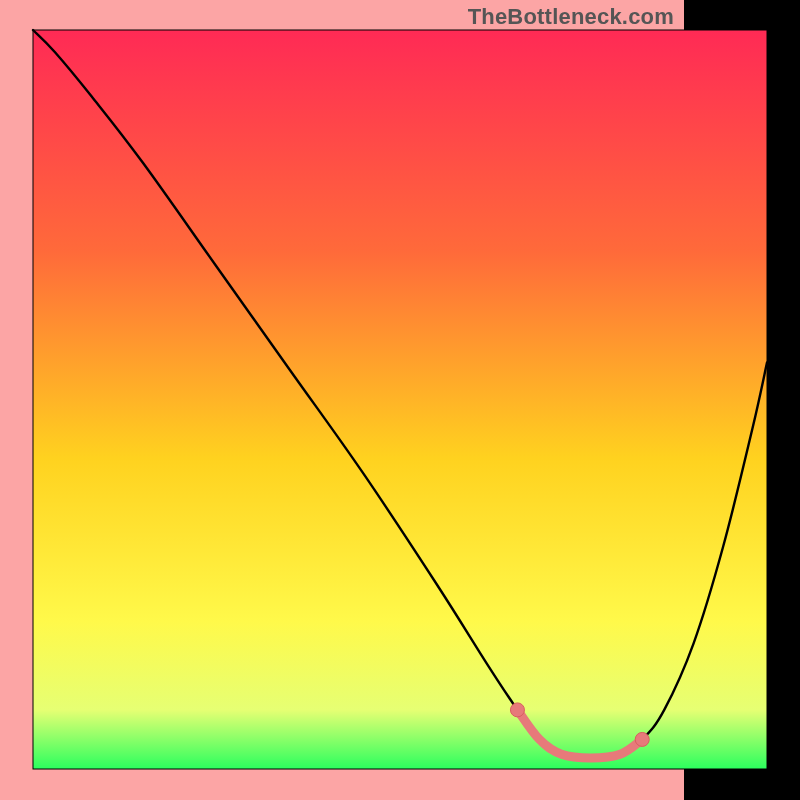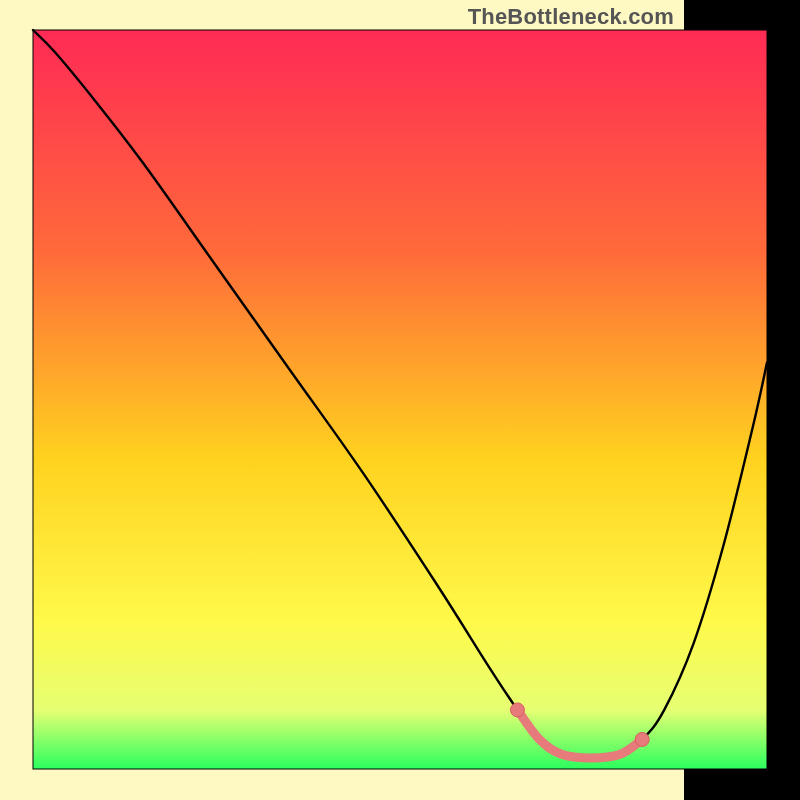--- a/index.html
+++ b/index.html
@@ -8,21 +8,21 @@
     width: 800px;
     height: 800px;
     background: #000;
     overflow: hidden;
     font-family: Arial, Helvetica, sans-serif;
   }
   .frame {
     position: relative;
     width: 684px;
     height: 800px;
-    background: #fef9c3;
+    background: #fca5a5;
   }
   .watermark {
     position: absolute;
     top: 4px;
     right: 10px;
     color: #555;
     font-size: 22px;
     font-weight: bold;
     letter-spacing: 0.2px;
     z-index: 10;

